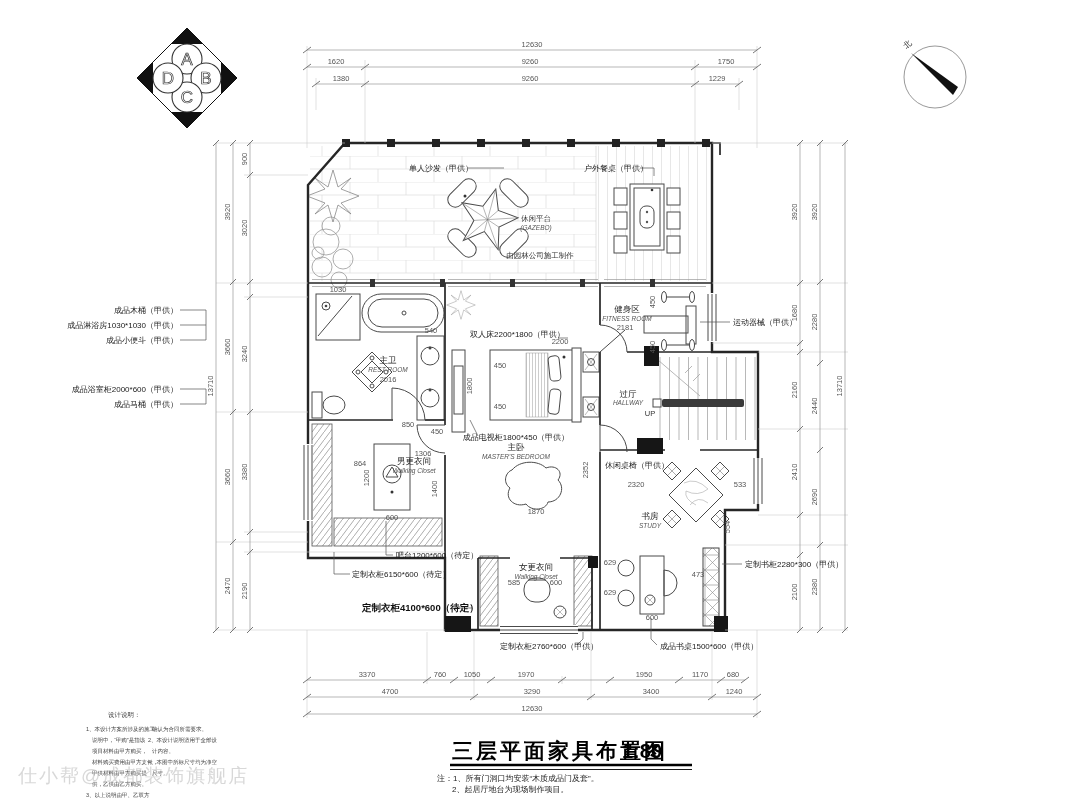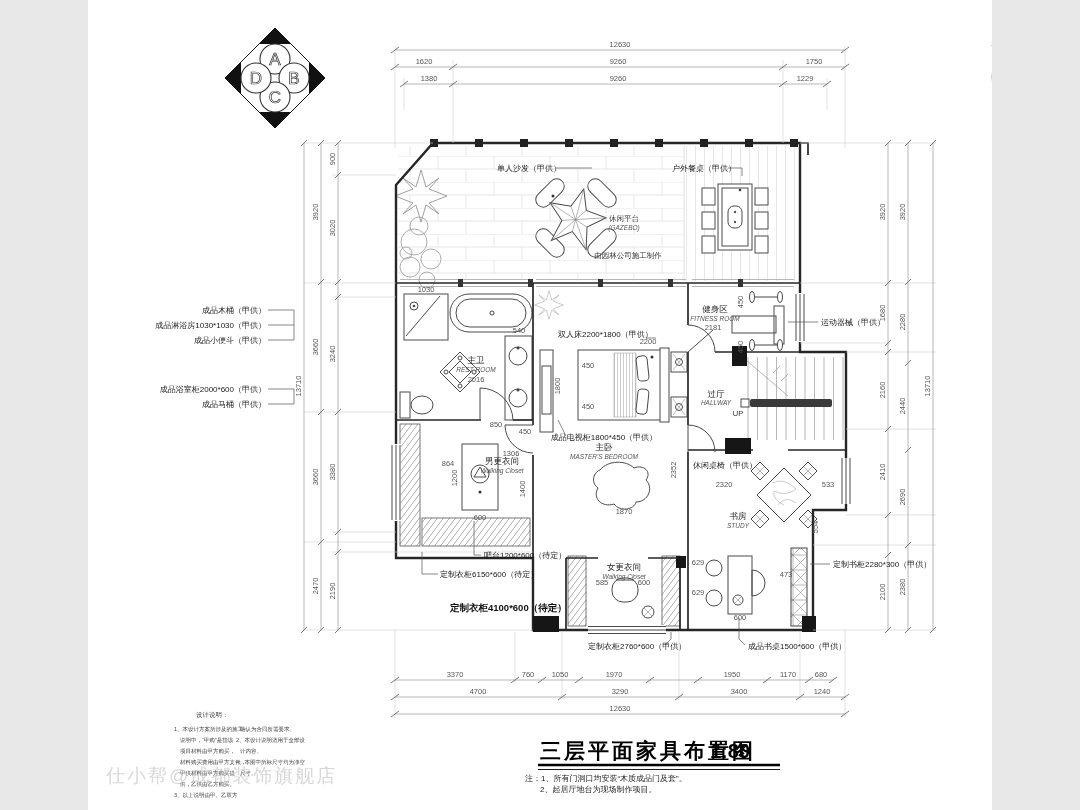--- a/index.html
+++ b/index.html
@@ -1,16 +1,16 @@
 <!DOCTYPE html>
 <html><head>
 <meta charset="utf-8">
 <style>
   html,body{margin:0;padding:0;background:#e8e8e8;}
-  .page{position:relative;width:904px;height:810px;background:#fff;margin:0 auto;overflow:hidden;
+  .page{position:relative;width:1080px;height:810px;background:#fff;margin:0 auto;overflow:hidden;
         font-family:"Liberation Sans","DejaVu Sans",sans-serif;}
   svg{position:absolute;left:0;top:0;}
   svg text{font-family:"Liberation Sans","DejaVu Sans",sans-serif;}
   .d{font-size:7.5px;fill:#555;text-anchor:middle;}
   .L{font-size:8px;fill:#1a1a1a;}
   .L2{font-size:9.5px;fill:#111;font-weight:bold;}
   .Le{font-size:8px;fill:#1a1a1a;text-anchor:end;}
   .Lm{font-size:8px;fill:#1a1a1a;text-anchor:middle;}
   .r{font-size:8.5px;fill:#222;text-anchor:middle;}
   .rs{font-size:7.5px;fill:#333;text-anchor:middle;}

